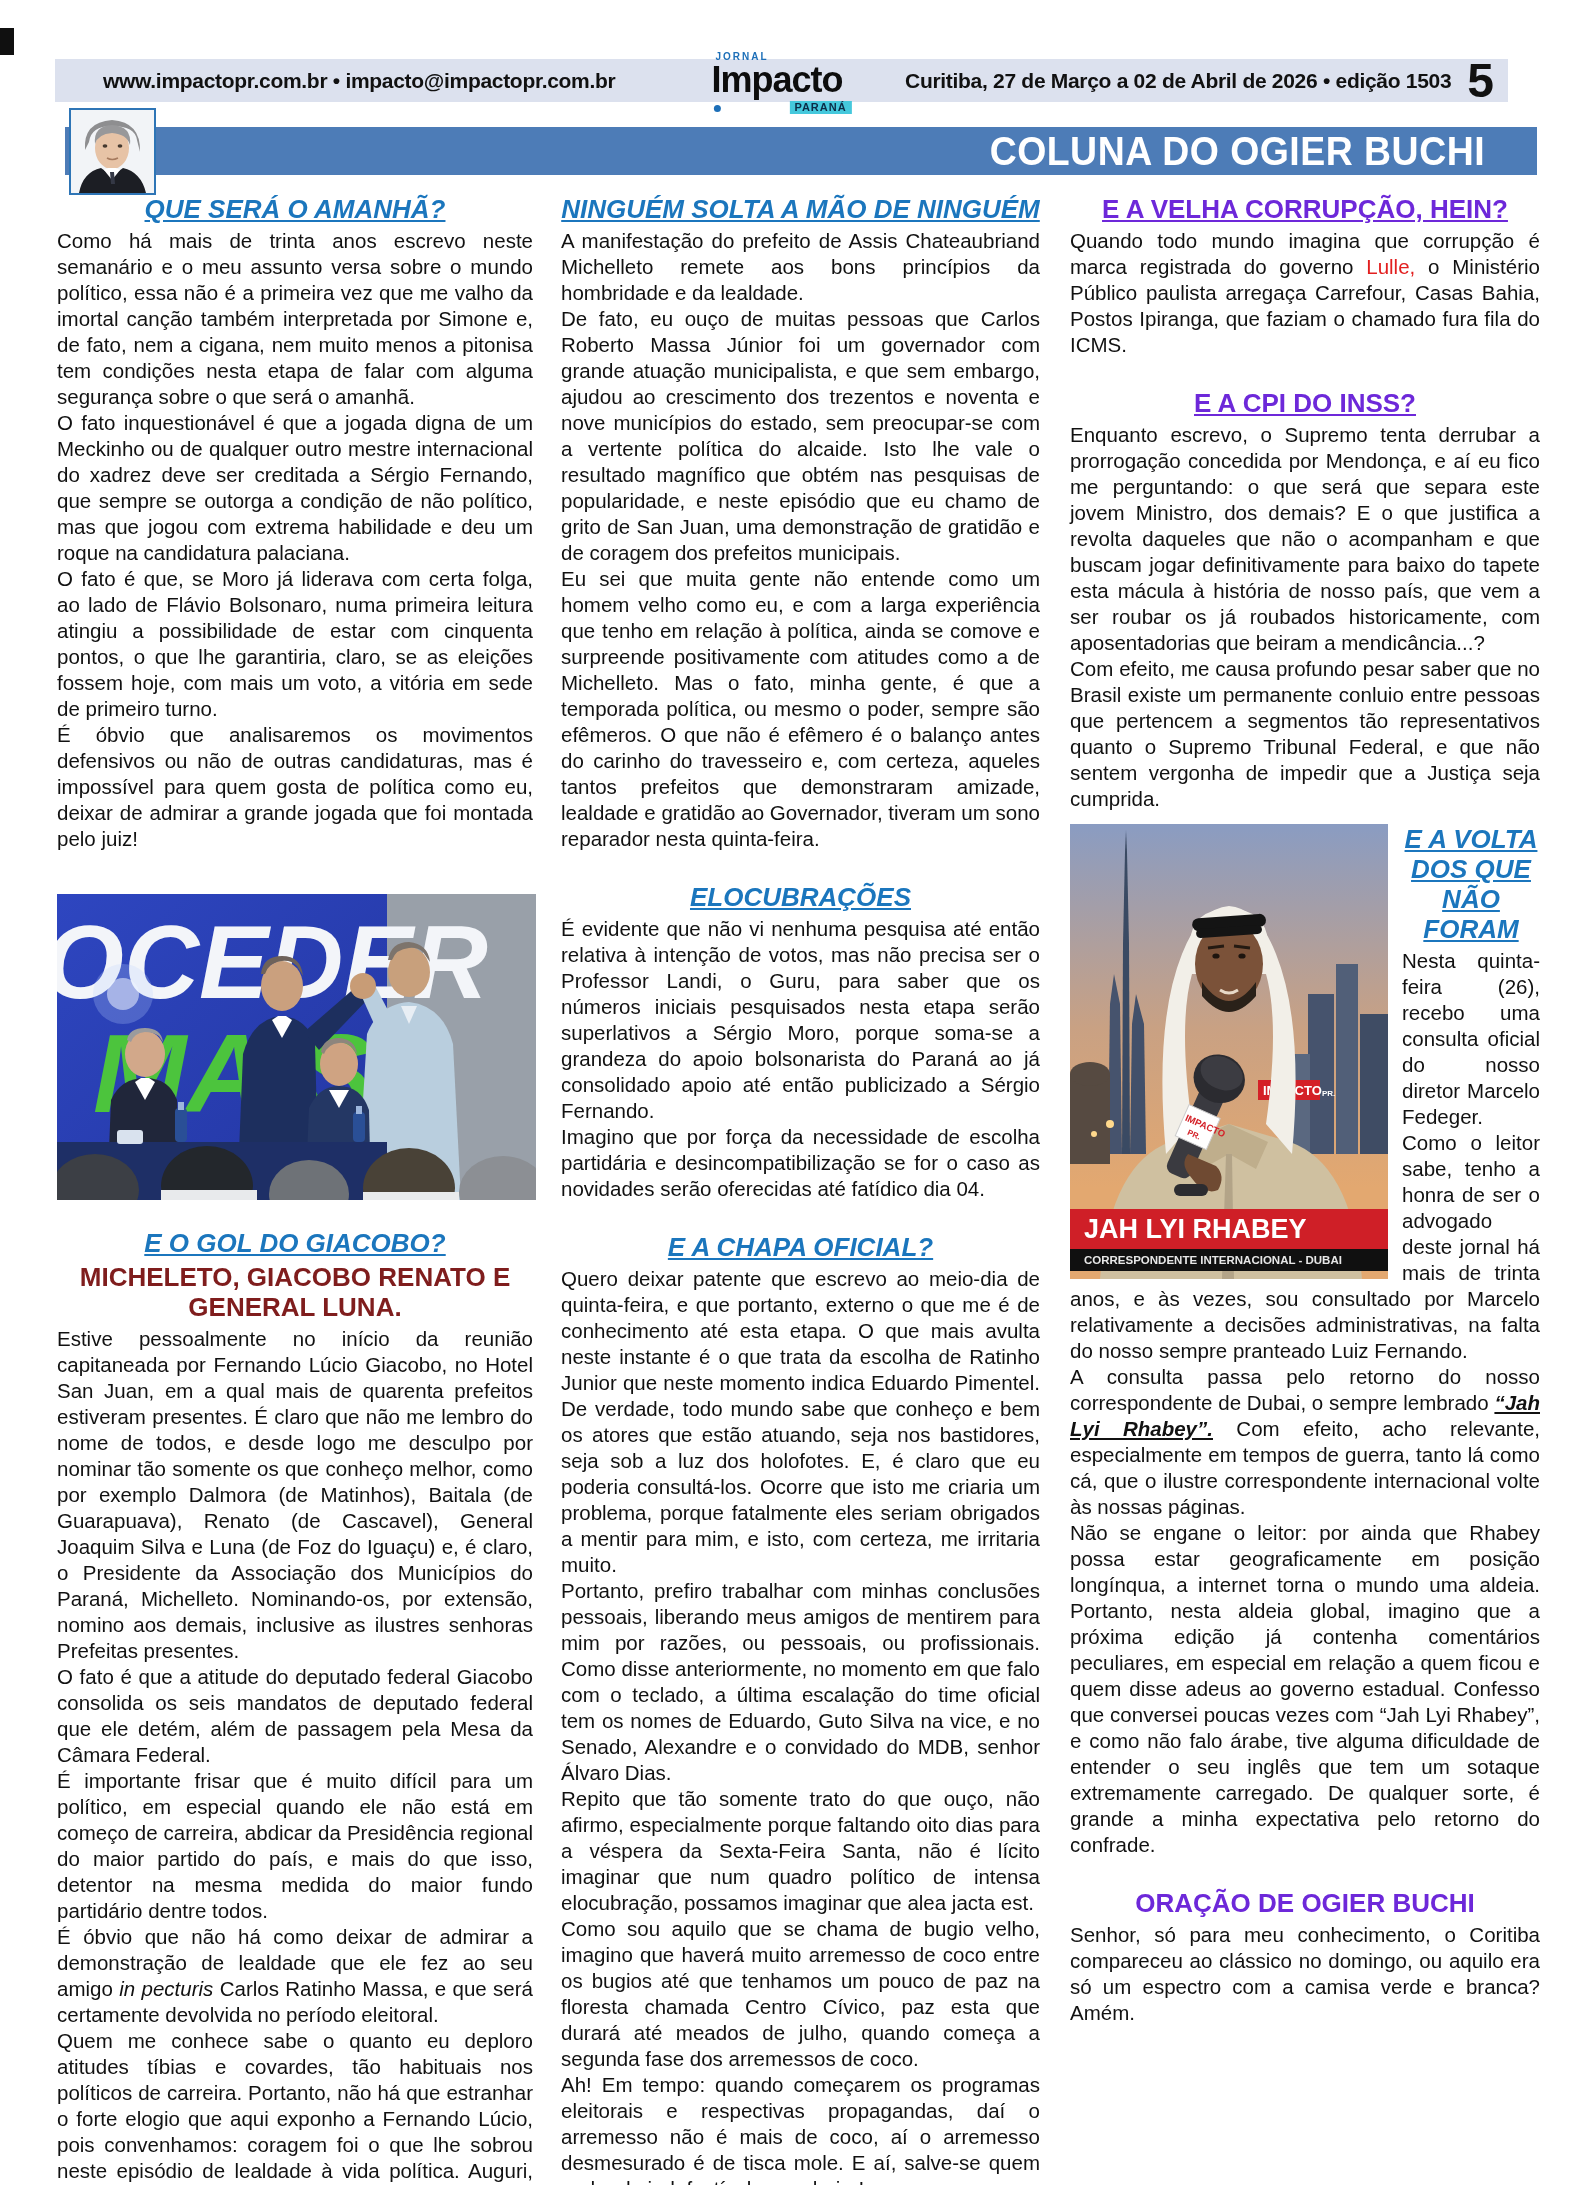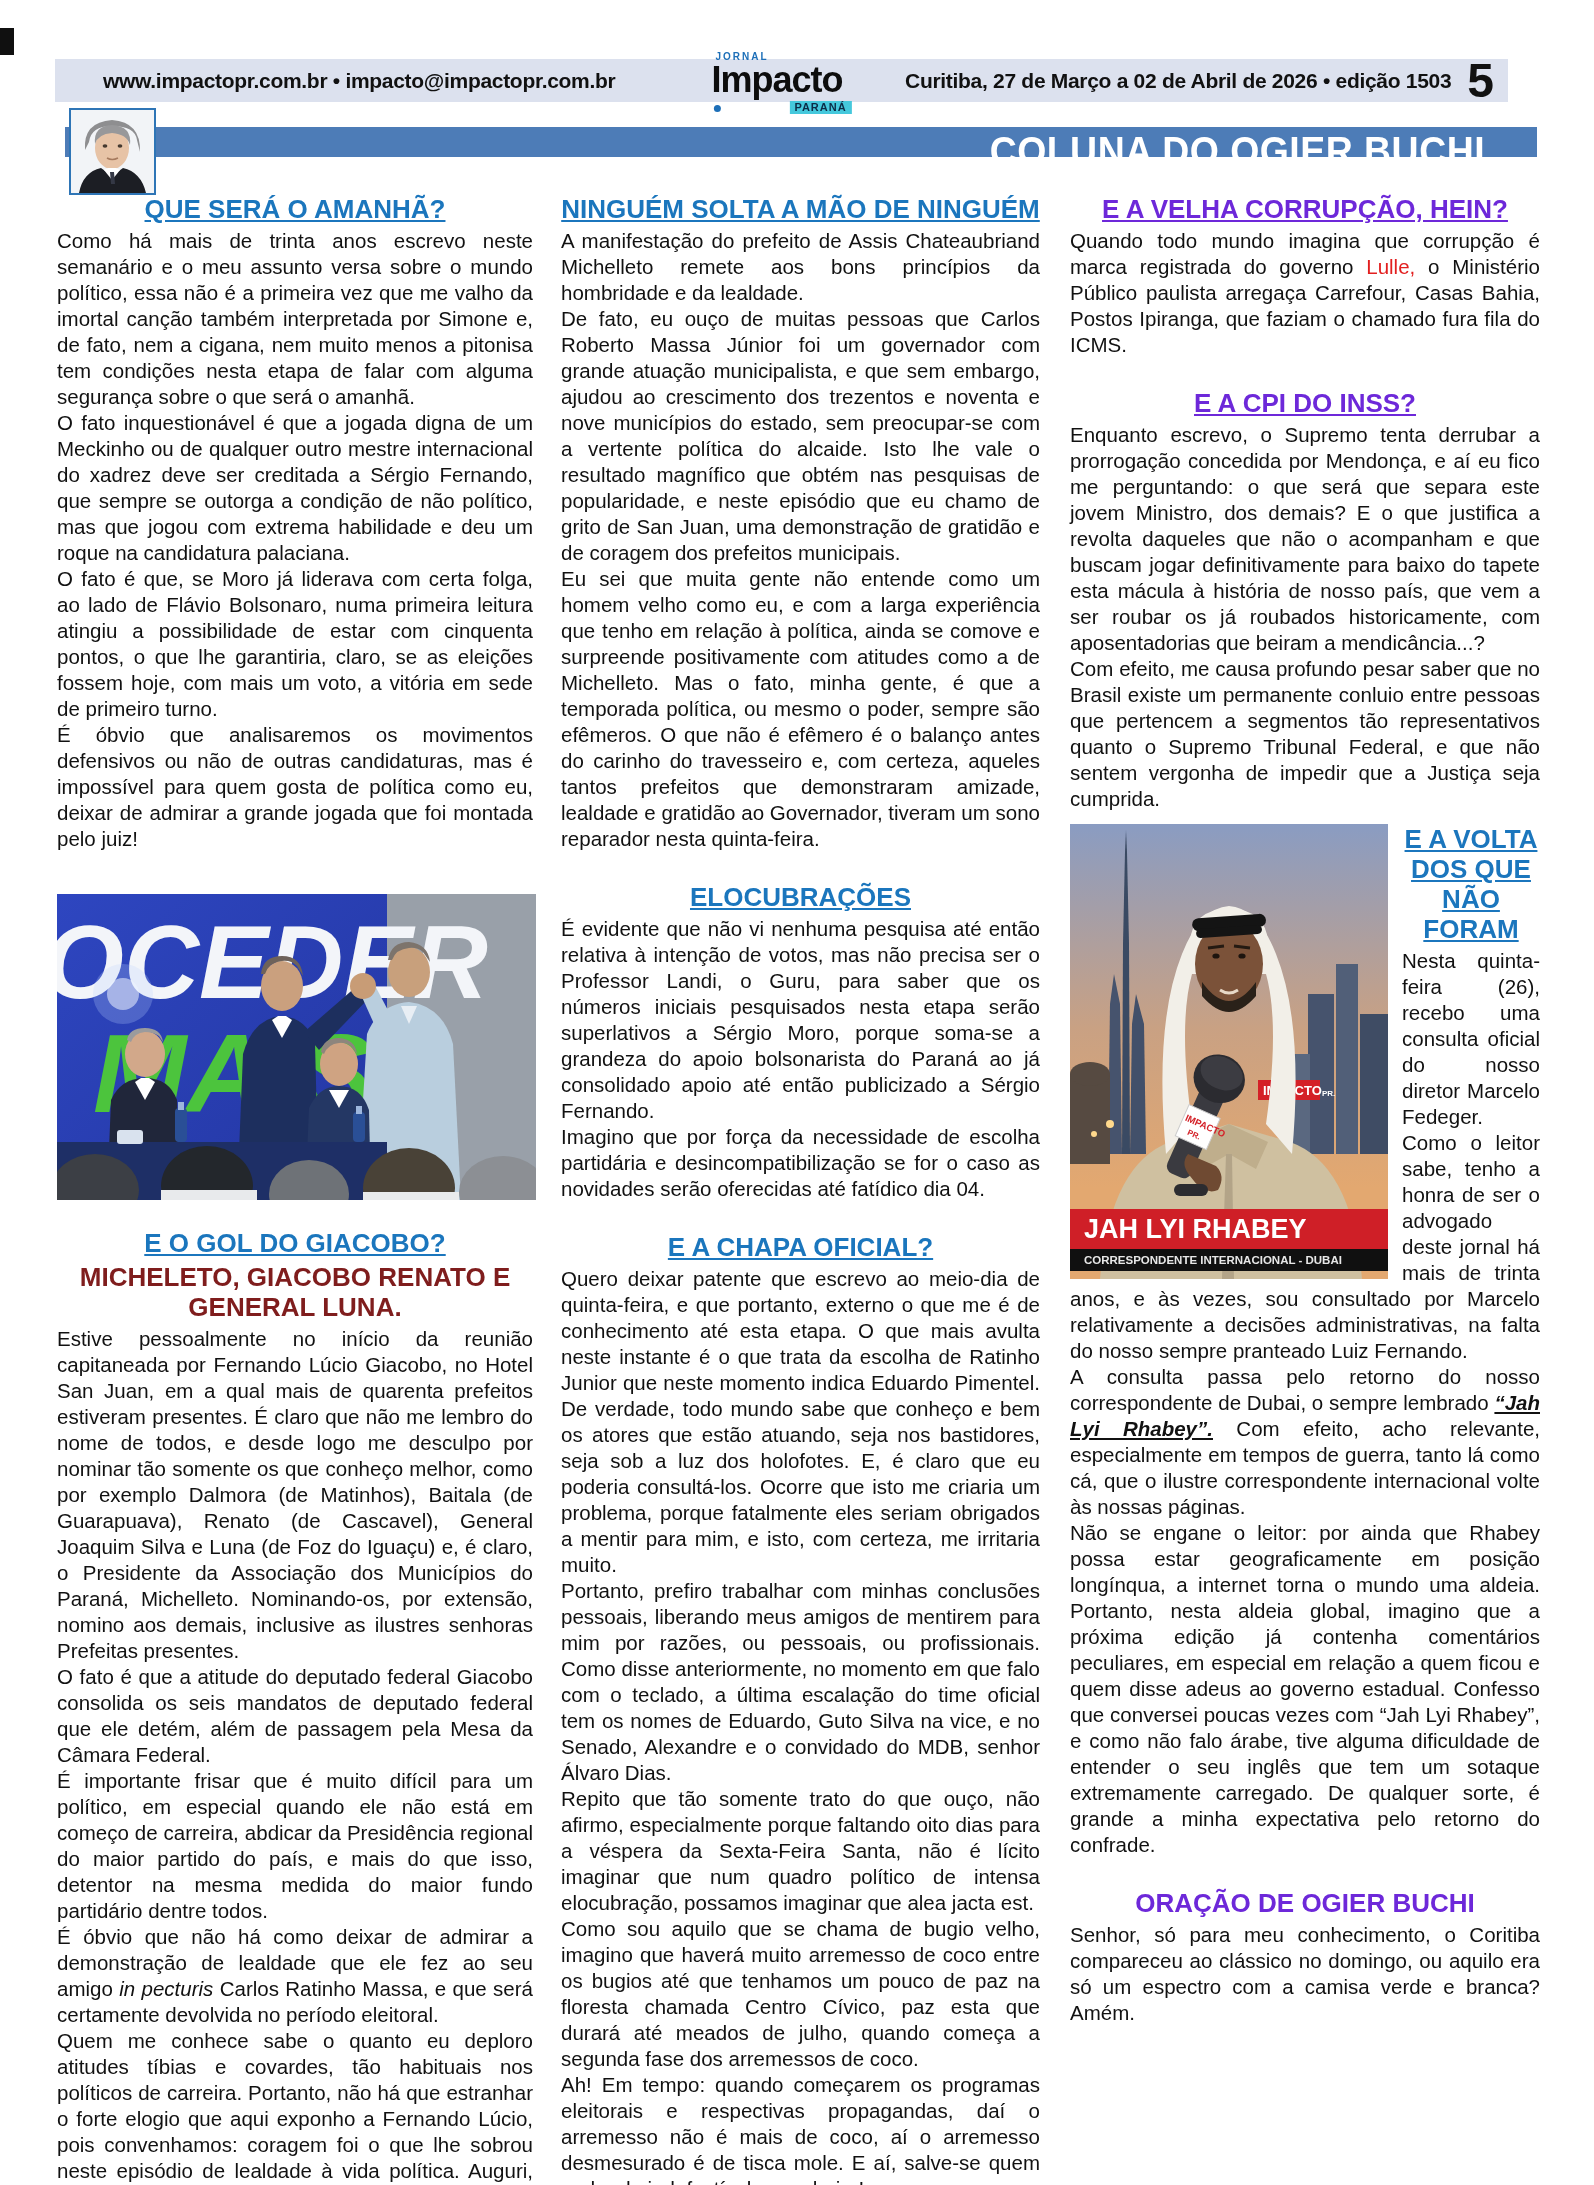--- a/index.html
+++ b/index.html
@@ -14,36 +14,36 @@
   .logo{position:absolute;left:50%;top:-7px;transform:translateX(-50%);text-align:left;line-height:1;}
   .logo .logo-top{display:block;color:#1d6fb8;font-size:10px;font-weight:bold;letter-spacing:2px;margin-left:4px;}
   .logo .logo-name{display:block;font-size:36px;font-weight:800;letter-spacing:-1px;color:#0d0d0d;}
   .logo .logo-region{display:inline-block;background:#45c8dc;color:#0c2b46;font-size:11px;font-weight:bold;
         padding:1px 5px;margin-left:78px;margin-top:-2px;letter-spacing:1px;}
   .logo .logo-dot{position:absolute;left:2px;bottom:2px;width:7px;height:7px;background:#1d6fb8;border-radius:50%;}
   .topbar .dateline{font-weight:bold;font-size:21px;letter-spacing:-0.3px;margin-left:auto;white-space:nowrap;}
   .topbar .pagenum{font-size:48px;font-weight:800;line-height:43px;margin-left:16px;padding-right:14px;}
 
   
-  .banner{position:absolute;left:65px;top:127px;width:1472px;height:30px;background:#4d7cb7;}
+  .banner{position:absolute;left:65px;top:127px;width:1472px;height:48px;background:#4d7cb7;}
   .banner .banner-title{position:absolute;right:52px;top:0;line-height:48px;color:#ffffff;
         font-size:39px;font-weight:800;letter-spacing:0.5px;transform:scale(0.96,1.06);transform-origin:right center;}
   .portrait{position:absolute;left:69px;top:108px;width:83px;height:83px;border:2px solid #2e75b6;
         background:#f4f6f8;z-index:2;}
   .portrait svg{display:block;}
 
   
   .cols{position:absolute;left:57px;top:194px;width:1483px;display:flex;align-items:flex-start;}
   .col{font-size:20.5px;line-height:26px;text-align:justify;}
   .col1{width:476px;}
   .col2{width:479px;margin-left:28px;}
   .col3{width:470px;margin-left:30px;}
   p{margin:0;}
   .hd{display:block;text-align:center;font-weight:bold;font-size:26px;line-height:30px;margin:0 0 4px 0;}
-  .hd-blue{color:#1b76bd;text-decoration:underline;}
+  .hd-blue{color:#1b76bd;text-decoration:underline;font-style:italic;}
   .hd-red{color:#6d28d9;text-decoration:underline;}
   .hd-black{color:#7f1d1d;}
   .hd-blue-soft{color:#6d28d9;text-align:center;}
   .sp{margin-top:30px;}
   .red-inline{color:#e21f1f;}
   .bold{font-weight:normal;}
   .boldital-u{font-weight:bold;font-style:italic;text-decoration:underline;}
 
   .photo1{margin:42px 0 28px 0;width:479px;height:306px;border-radius:12px;}
   .photo1 svg{display:block;}

